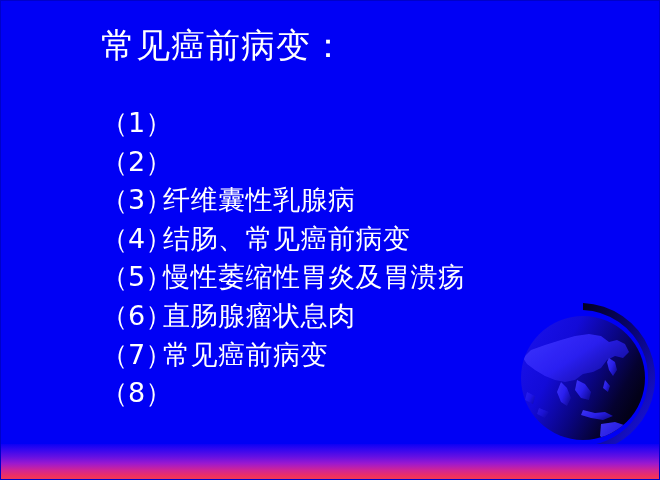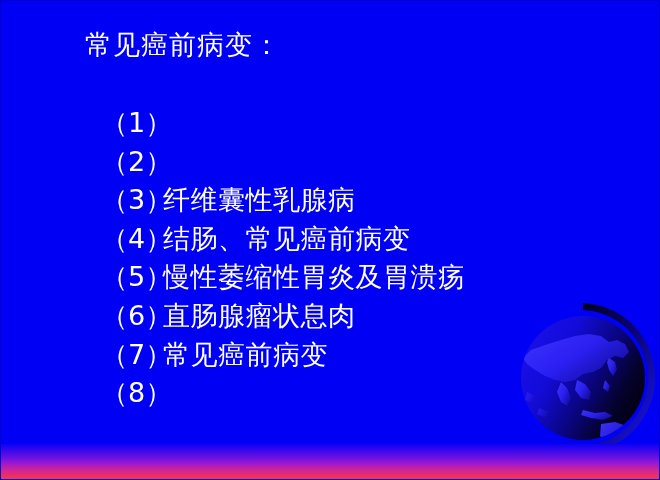--- a/index.html
+++ b/index.html
@@ -53,23 +53,23 @@
     width: 155px;
     height: 180px;
     z-index: 3;
     pointer-events: none;
   }
   #globe-wrap svg { display:block; }
 
   
   #title {
     position: absolute;
-    left: 85px;
+    left: 101px;
     top: 28px;
-    font-size: 27px;
+    font-size: 34px;
     line-height: 34px;
     color: #ffffff;
     letter-spacing: 1px;
     white-space: nowrap;
     z-index: 20;
   }
   #list {
     position: absolute;
     left: 101px;
     top: 104px;

